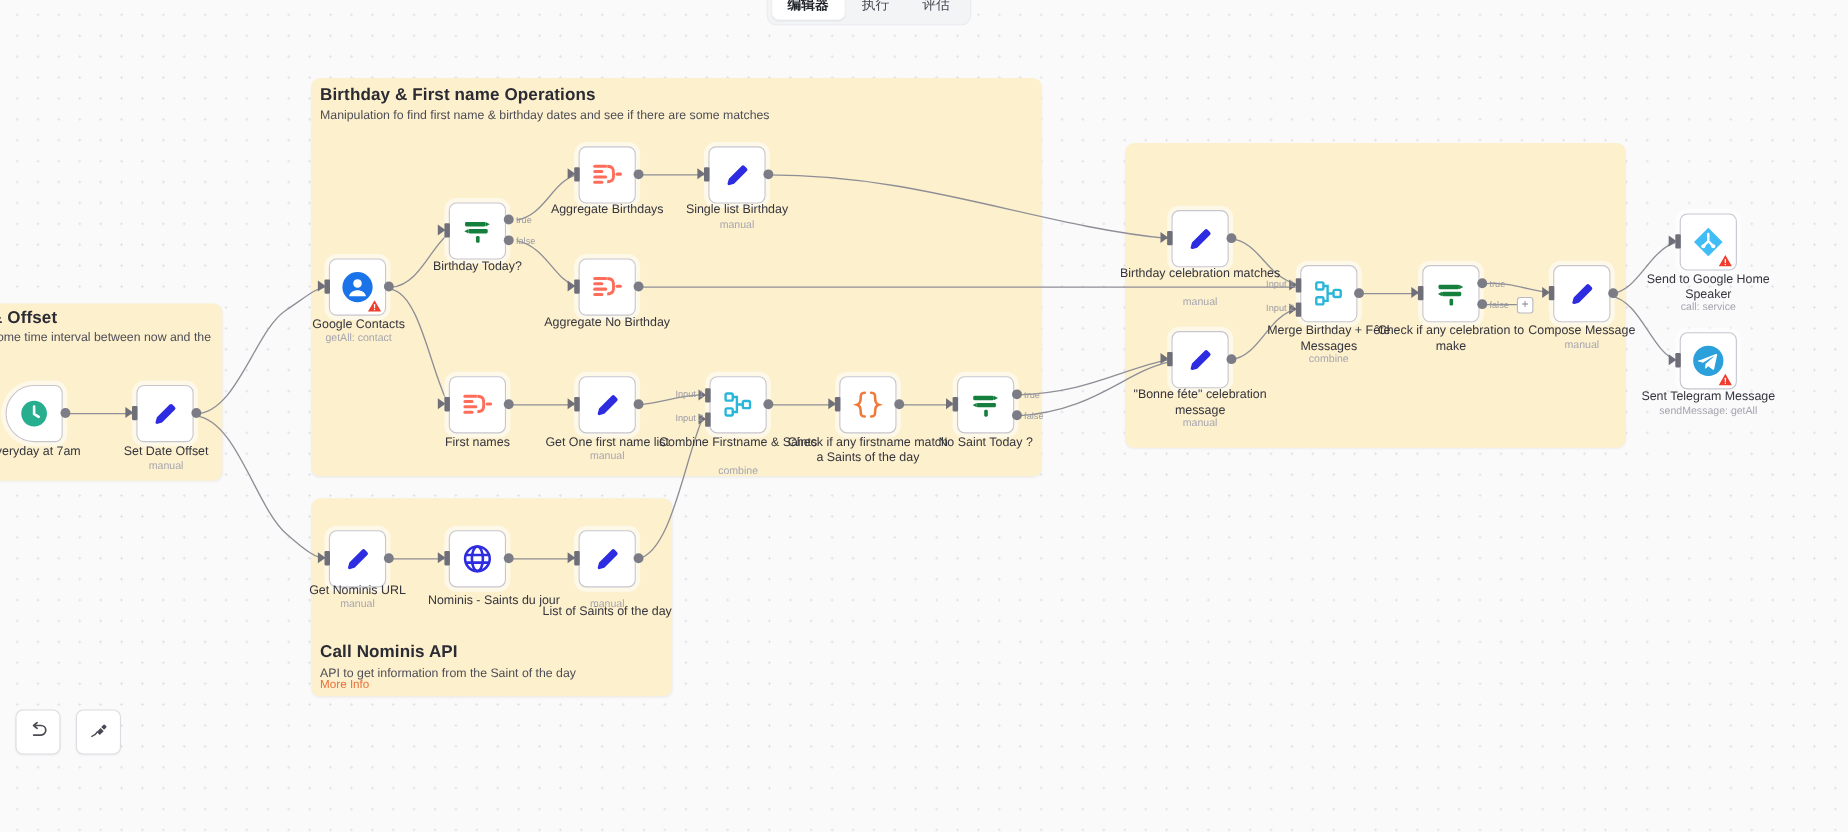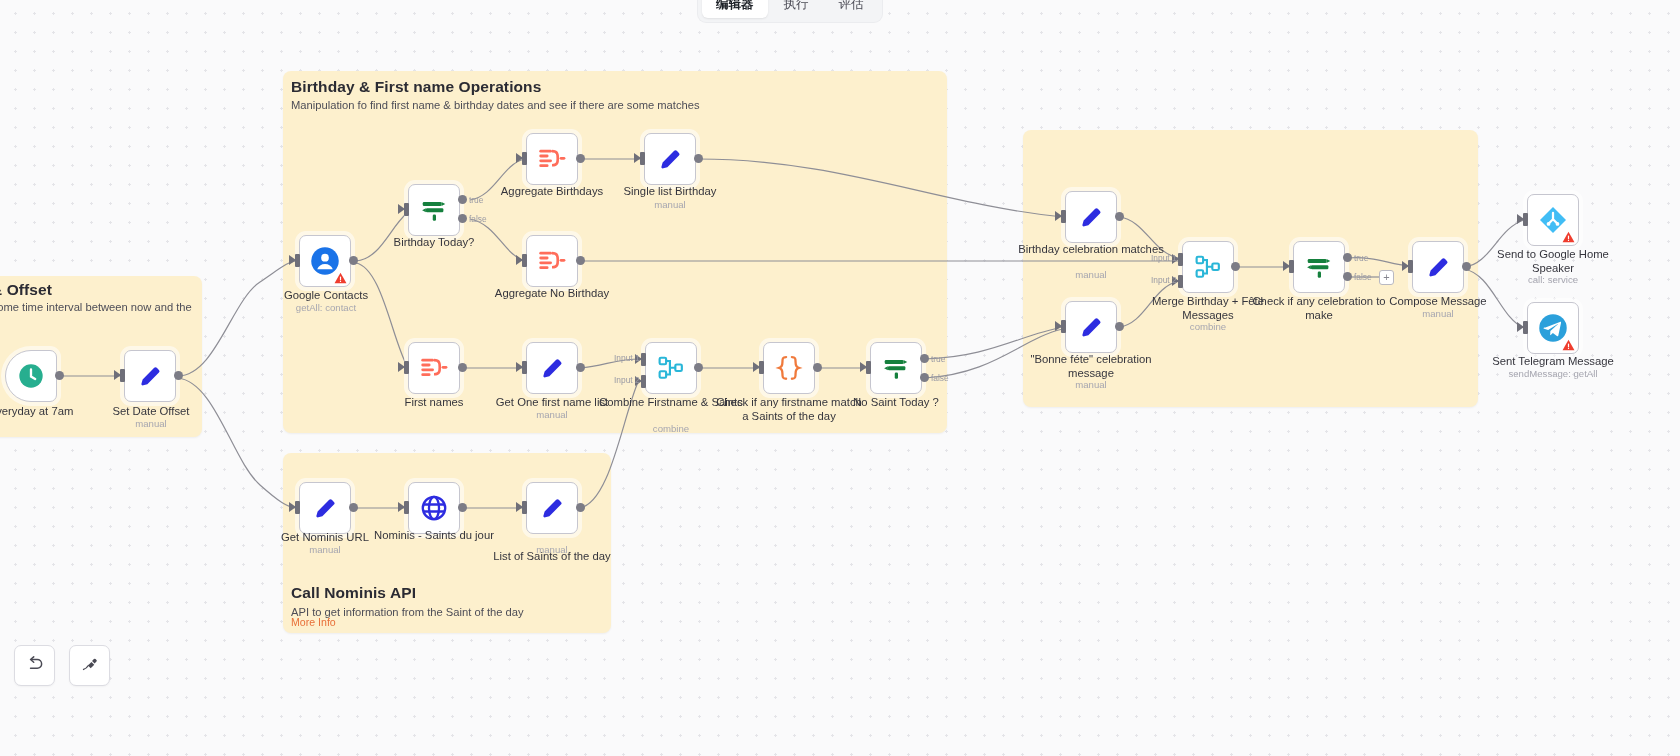--- a/index.html
+++ b/index.html
@@ -456,21 +456,21 @@
     <span>
       <svg width="28" height="28" viewBox="0 0 24 24">
         <circle cx="12" cy="12" r="9.6" fill="none" stroke="#2d2ce0" stroke-width="2"></circle>
         <ellipse cx="12" cy="12" rx="4.3" ry="9.6" fill="none" stroke="#2d2ce0" stroke-width="2"></ellipse>
         <path d="M2.6 9h18.8M2.6 15h18.8" stroke="#2d2ce0" stroke-width="2"></path>
       </svg>
     </span>
   </div>
   <div class="port-in" style="left:404px; top:501px;"></div>
   <div class="port-out" style="left:458px; top:503px;"></div>
-  <div class="node-label" style="left:359px; top:529px;">Nominis - Saints du jour</div>
+  <div class="node-label" style="left:359px; top:540px;text-align:right;">Nominis - Saints du jour</div>
 
   <div class="node" style="left:526px; top:482px;">
     <span>
       <svg width="27" height="27" viewBox="0 0 24 24">
           <path d="M4 18.2l1-3.6L15.3 4.3a1.6 1.6 0 0 1 2.3 0l1.9 1.9a1.6 1.6 0 0 1 0 2.3L9.2 18.8l-3.6 1a1.2 1.2 0 0 1-1.6-1.6z" fill="#2d2ce0"></path>
         </svg>
     </span>
   </div>
   <div class="port-in" style="left:522px; top:501px;"></div>
   <div class="port-out" style="left:576px; top:503px;"></div>

